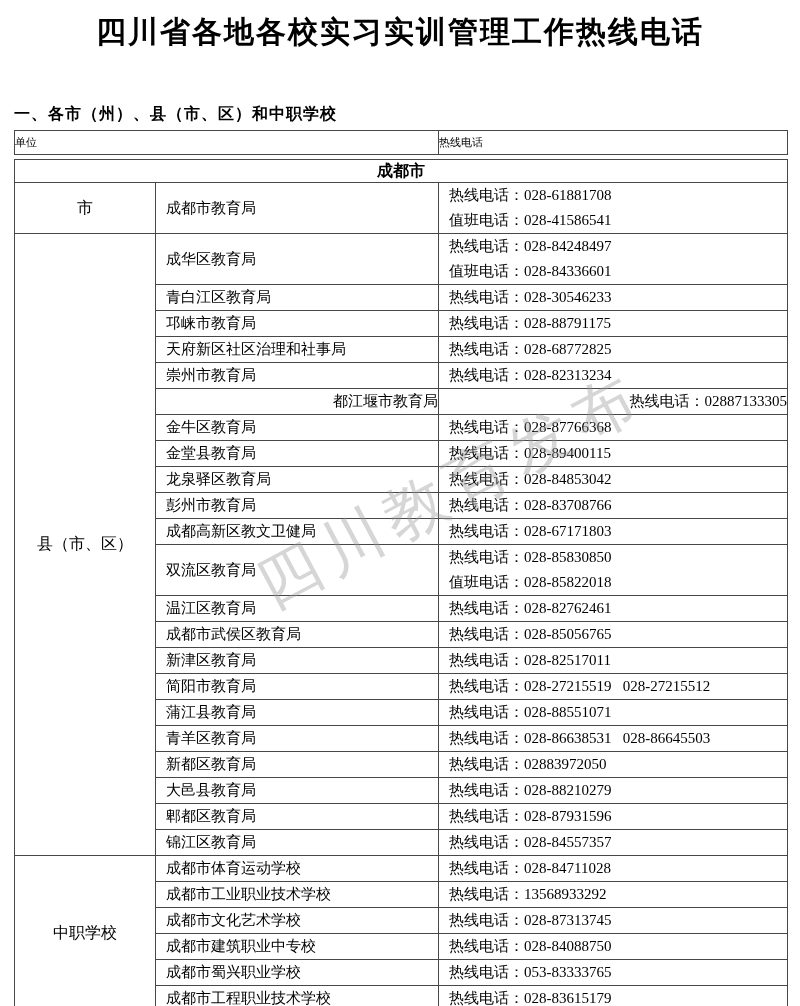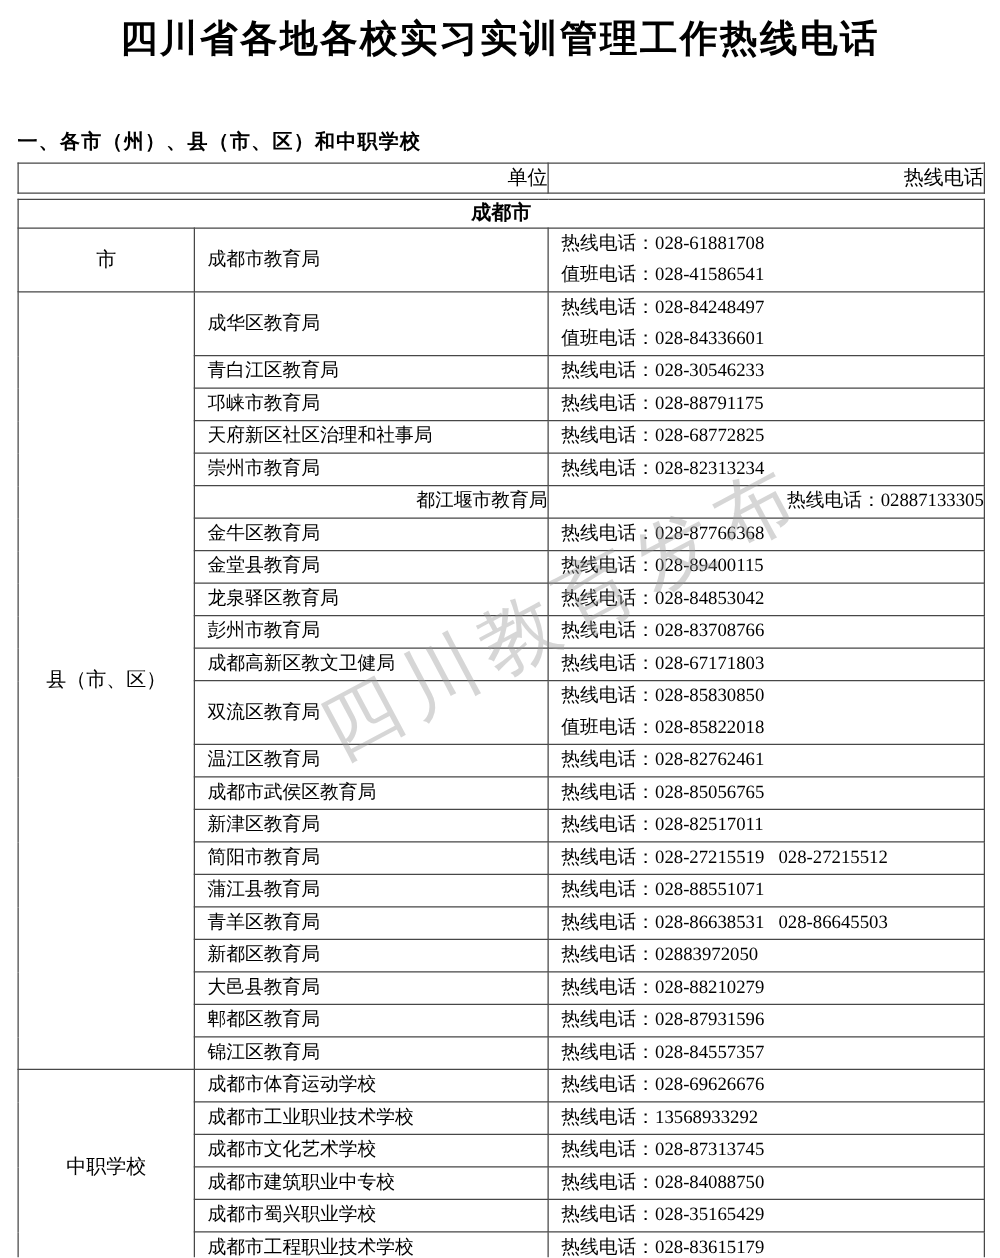--- a/index.html
+++ b/index.html
@@ -35,22 +35,22 @@
   }
   .tbl td,.tbl th{
     border:1px solid #474747;
     padding:0;
     font-weight:normal;
     font-size:15px;
     vertical-align:middle;
   }
   .head-tbl th{
     height:23px;
-    text-align:right;
-    font-size:16px;
+    text-align:left;
+    font-size:11px;
     line-height:23px;
   }
   .body-tbl{margin-top:4px;}
   td.city{
     height:22px;
     text-align:center;
     font-size:16px;
     font-weight:600;
     line-height:22px;
   }
@@ -209,37 +209,37 @@
           <td class="unit">郫都区教育局</td>
           <td class="phone">热线电话：028-87931596</td>
         </tr>
         <tr style="height: 25px;">
           <td class="unit">锦江区教育局</td>
           <td class="phone">热线电话：028-84557357</td>
         </tr>
         <tr style="height: 25px;">
           <td rowspan="6" class="group cut">中职学校</td>
           <td class="unit">成都市体育运动学校</td>
-          <td class="phone">热线电话：028-69626676</td>
+          <td class="phone">热线电话：028-84711028</td>
         </tr>
         <tr style="height: 25px;">
           <td class="unit">成都市工业职业技术学校</td>
           <td class="phone">热线电话：13568933292</td>
         </tr>
         <tr style="height: 25px; font-family: Liberation Serif, serif;">
           <td class="unit">成都市文化艺术学校</td>
           <td class="phone">热线电话：028-87313745</td>
         </tr>
         <tr style="height: 25px;">
           <td class="unit">成都市建筑职业中专校</td>
           <td class="phone">热线电话：028-84088750</td>
         </tr>
         <tr style="height: 25px;">
           <td class="unit">成都市蜀兴职业学校</td>
-          <td class="phone">热线电话：028-35165429</td>
+          <td class="phone">热线电话：053-83333765</td>
         </tr>
         <tr style="height: 25px;">
           <td class="unit">成都市工程职业技术学校</td>
           <td class="phone">热线电话：028-83615179</td>
         </tr>
       </tbody>
   </table>
 
   <div class="watermark">四川教育发布</div>
 

